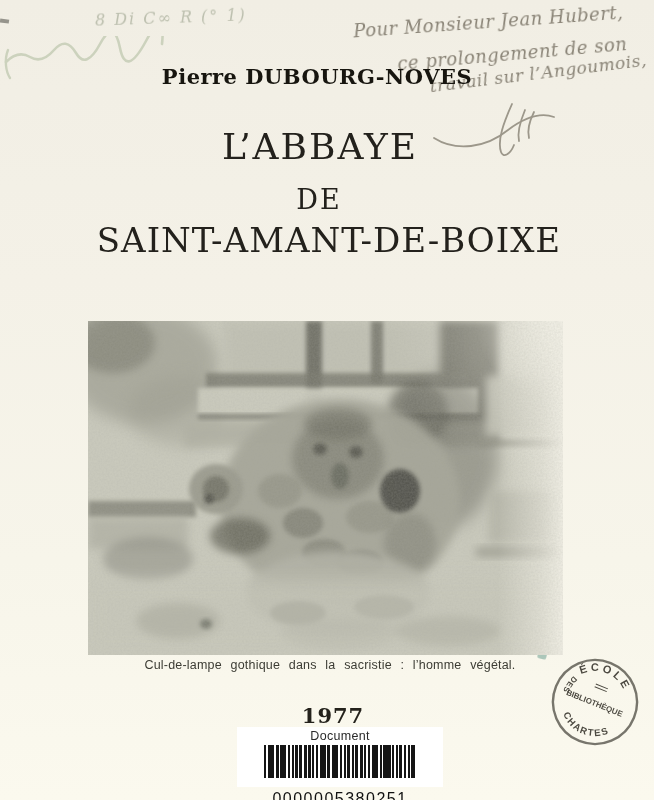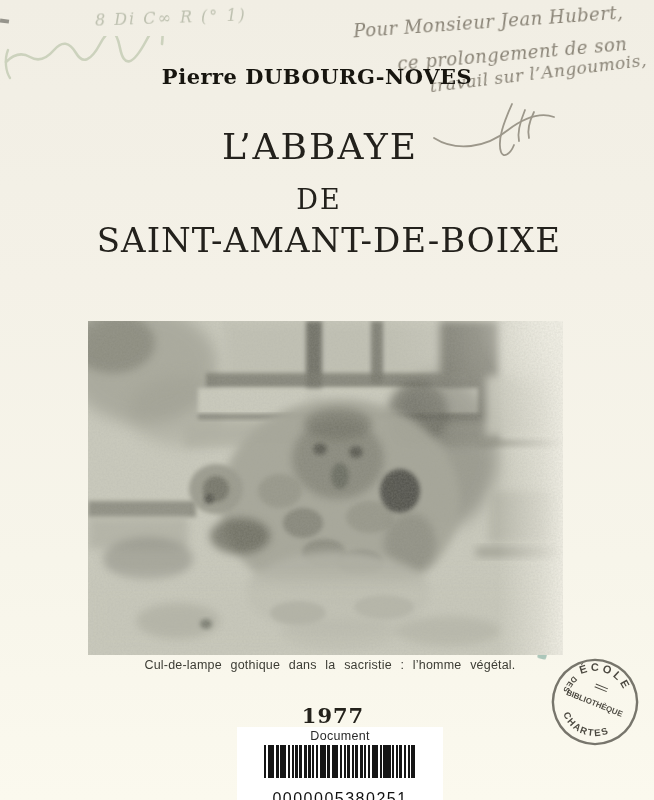--- a/index.html
+++ b/index.html
@@ -30,21 +30,21 @@
     font-size:27px;color:#23211c;letter-spacing:2px;transform:translateX(-8px);}
   .title3{left:0;right:0;top:220px;text-align:center;font-family:"DejaVu Serif",serif;
     font-size:34px;color:#23211c;letter-spacing:1px;transform:translateX(2px);}
   .caption{
     left:0;right:0;top:658px;text-align:center;font-size:12.5px;color:#3c3c34;
     word-spacing:5px;letter-spacing:.2px;transform:translateX(3px);filter:blur(.2px);
   }
   .year{left:0;right:0;top:703px;text-align:center;font-family:"DejaVu Serif",serif;
     font-weight:bold;font-size:21px;color:#24221c;letter-spacing:1px;transform:translateX(6px);}
   
-  .label{left:237px;top:727px;width:206px;height:73px;background:#ffffff;}
+  .label{left:237px;top:727px;width:206px;height:60px;background:#ffffff;}
   .label .doc{margin-top:2px;text-align:center;font-size:12.5px;color:#2a2a2a;letter-spacing:.3px;}
   .bars{
     margin:2px auto 0;width:152px;height:33px;
     background-image:
       repeating-linear-gradient(90deg,#151515 0 2px,rgba(0,0,0,0) 2px 4px),
       repeating-linear-gradient(90deg,#151515 0 1px,rgba(0,0,0,0) 1px 7px),
       repeating-linear-gradient(90deg,rgba(0,0,0,0) 0 5px,#151515 5px 8px,rgba(0,0,0,0) 8px 13px);
   }
   .num{text-align:center;font-size:16px;color:#111;letter-spacing:1.5px;margin-top:12px;}
   

